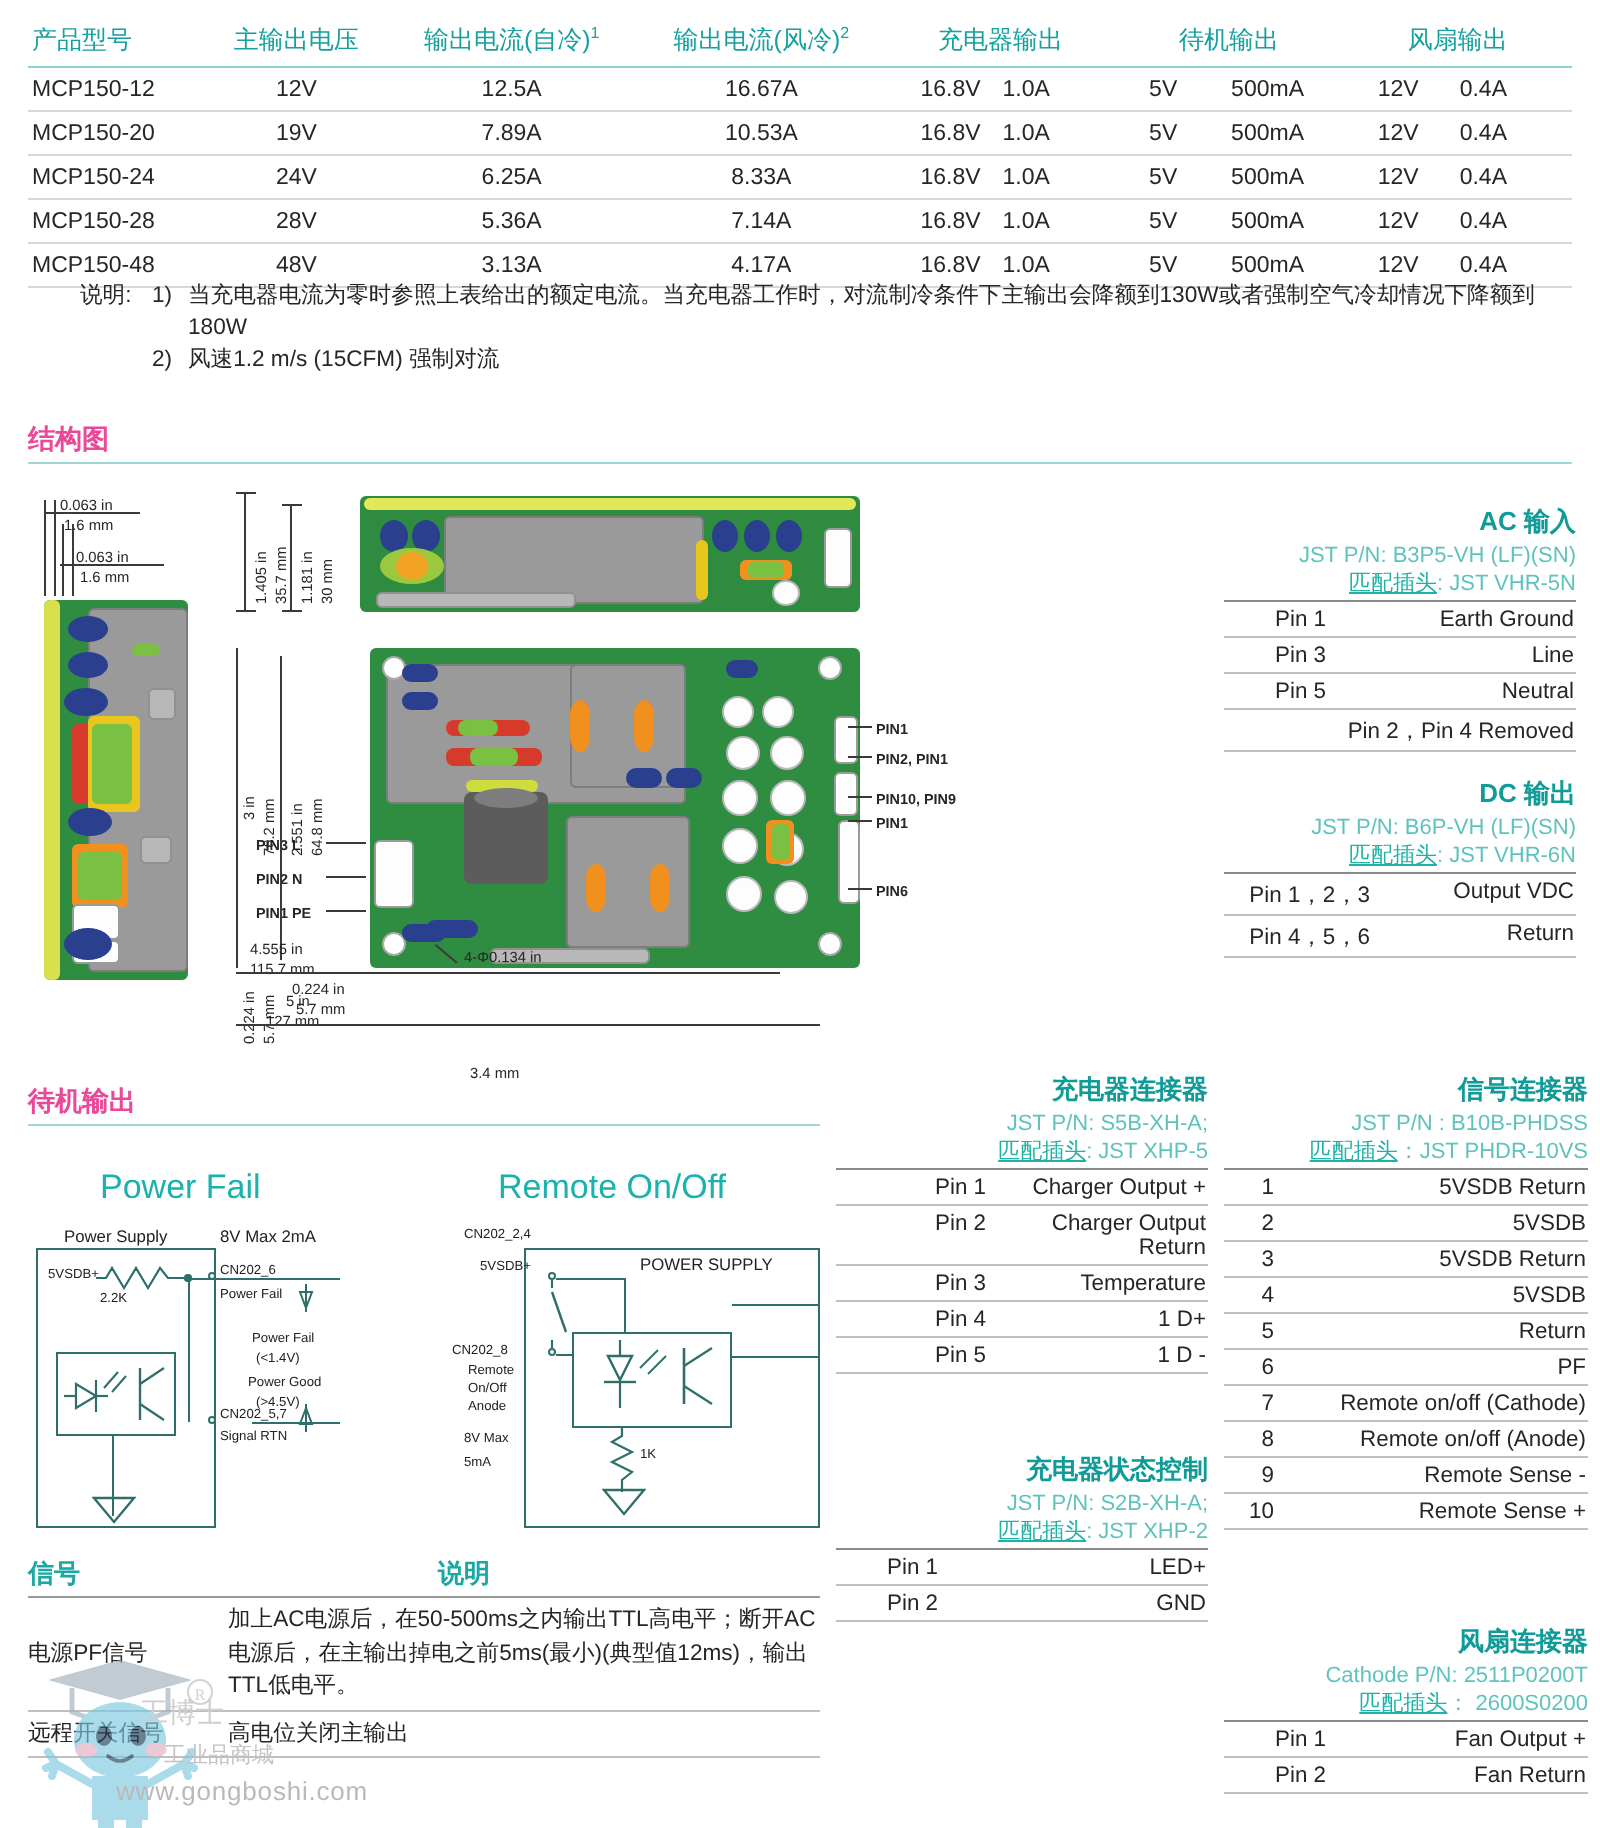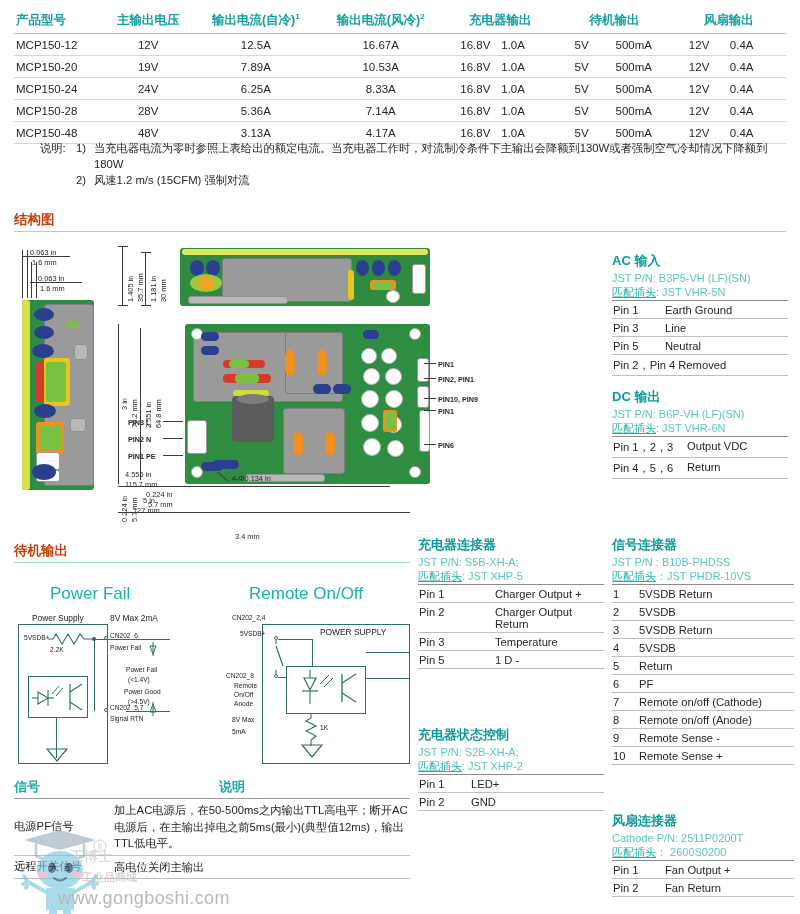--- a/index.html
+++ b/index.html
@@ -11,21 +11,21 @@
     color:#231f20;
     position:relative;
     overflow:hidden;
     font-size:11px;
   }
   .page { position:relative; width:800px; height:914px; }
 
   
   .spec-table { position:absolute; left:14px; top:10px; width:772px; border-collapse:collapse; }
   .spec-table th {
-    color:#16a0a0; font-weight:bold; font-size:12.5px;
+    color:#16a0a0; font-weight:normal; font-size:12.5px;
     padding:2px 2px 4px 2px; text-align:center;
     border-bottom:1.5px solid #8fd0cf; white-space:nowrap;
   }
   .spec-table th.left, .spec-table td.left { text-align:left; padding-left:2px; }
   .spec-table td {
     font-size:11.5px; color:#262626; text-align:center;
     padding:4.5px 2px; border-bottom:1px solid #d8d8d8; white-space:nowrap;
   }
   .spec-table tr:last-child td { border-bottom:1px solid #d8d8d8; }
   .spec-table th sup { font-size:8px; }
@@ -37,21 +37,21 @@
   
   .notes { position:absolute; left:40px; top:140px; width:740px; font-size:11.3px; line-height:16px; color:#262626; }
   .notes .row { display:flex; }
   .notes .lbl { width:36px; flex:0 0 36px; }
   .notes .num { width:18px; flex:0 0 18px; }
   .notes .txt { flex:1; }
   .notes .indent { padding-left:54px; }
 
   
   .sec-head {
-    position:absolute; font-size:13.5px; font-weight:bold; color:#c2410c;
+    position:absolute; font-size:13.5px; font-weight:bold; color:#ec4899;
     padding-bottom:2px;
   }
   .sec-rule { position:absolute; height:1.4px; background:#9ed6d4; }
 
   
   .mech { position:absolute; left:0; top:232px; width:600px; height:300px; }
   .dimtxt { position:absolute; font-size:7.4px; color:#262626; font-family:"Liberation Sans",sans-serif; white-space:nowrap; }
   .dimtxt.vert { transform:rotate(-90deg); transform-origin:left top; }
   .dimline { position:absolute; background:#3a3a3a; }
   .pinlbl { position:absolute; font-size:7.2px; color:#262626; font-weight:bold; white-space:nowrap; }
@@ -64,21 +64,21 @@
   .cap { background:#2b3f8f; border-radius:50%; }
   .cap-lg { background:#fdfdfd; border:1px solid #b9b9b9; border-radius:50%; }
   .yellowcomp { background:#e8c61d; }
   .orangecomp { background:#f0901e; }
   .redcomp { background:#d53a2a; }
   .greencomp { background:#7ac143; }
   .conn { background:#fdfdfd; border:1px solid #9a9a9a; }
   .silver { background:#b8b8b8; border:1px solid #919191; }
 
   
-  .ctab { position:absolute; }
+  .ctab { position:absolute;text-align:right; }
   .ctab .ttl { font-size:13px; font-weight:bold; color:#0f9b97; margin-bottom:1px; }
   .ctab .pn { font-size:11px; color:#5fc3bd; line-height:14px; }
   .ctab .mate { font-size:11px; color:#5fc3bd; line-height:14px; }
   .ctab .mate u { color:#20b2a8; text-decoration:underline; }
   .ctab table { border-collapse:collapse; width:100%; margin-top:1px; }
   .ctab table td {
     font-size:11.2px; color:#262626; padding:2.5px 1px;
     border-bottom:1px solid #bfbfbf; vertical-align:top;
   }
   .ctab table tr:first-child td { border-top:1px solid #8c8c8c; }
@@ -101,21 +101,21 @@
   .sigtab .hd { display:flex; border-bottom:1.4px solid #9a9a9a; padding-bottom:2px; }
   .sigtab .hd div { font-size:13px; font-weight:bold; color:#1aa8a3; }
   .sigtab .hd .h1 { width:100px; }
   .sigtab .hd .h2 { flex:1; text-align:center; padding-right:60px;}
   .sigtab .rw { display:flex; border-bottom:1px solid #bfbfbf; padding:3px 0; }
   .sigtab .c1 { width:100px; font-size:11.3px; color:#262626; display:flex; align-items:center; }
   .sigtab .c2 { flex:1; font-size:11.3px; color:#262626; line-height:16.5px; }
 
   
   .wm { position:absolute; left:10px; top:820px; width:230px; height:94px; pointer-events:none; }
-  .wm-url { position:absolute; left:48px; top:68px; font-size:18px; color:#b9b9b9; letter-spacing:.4px; }
+  .wm-url { position:absolute; left:48px; top:68px; font-size:13px; color:#b9b9b9; letter-spacing:.4px; }
   .wm-cn { position:absolute; left:72px; top:50px; font-size:11px; color:#c3c3c3; }
   .wm-cn2 { position:absolute; left:60px; top:28px; font-size:14px; color:#cfcfcf; }
   .mascot { position:absolute; left:6px; top:4px; }
 </style>
 </head>
 <body>
 
 <div class="page">
 
   <table class="spec-table">
@@ -523,20 +523,24 @@
           </tr>
       <tr>
             <td class="pin" style="width:76px;">Pin 2</td>
             <td>Charger Output Return</td>
           </tr>
       <tr>
             <td class="pin" style="width:76px;">Pin 3</td>
             <td>Temperature</td>
           </tr>
       <tr>
+            <td class="pin" style="width:76px;">Pin 4</td>
+            <td>1 D+</td>
+          </tr>
+      <tr>
             <td class="pin" style="width:76px;">Pin 5</td>
             <td>1 D -</td>
           </tr>
     </tbody>
       </table>
   </div>
 
   <div class="ctab" style="left:418px; top:726px; width:186px;">
     <div class="ttl">充电器状态控制</div>
     <div class="pn">JST P/N: S2B-XH-A;</div>

